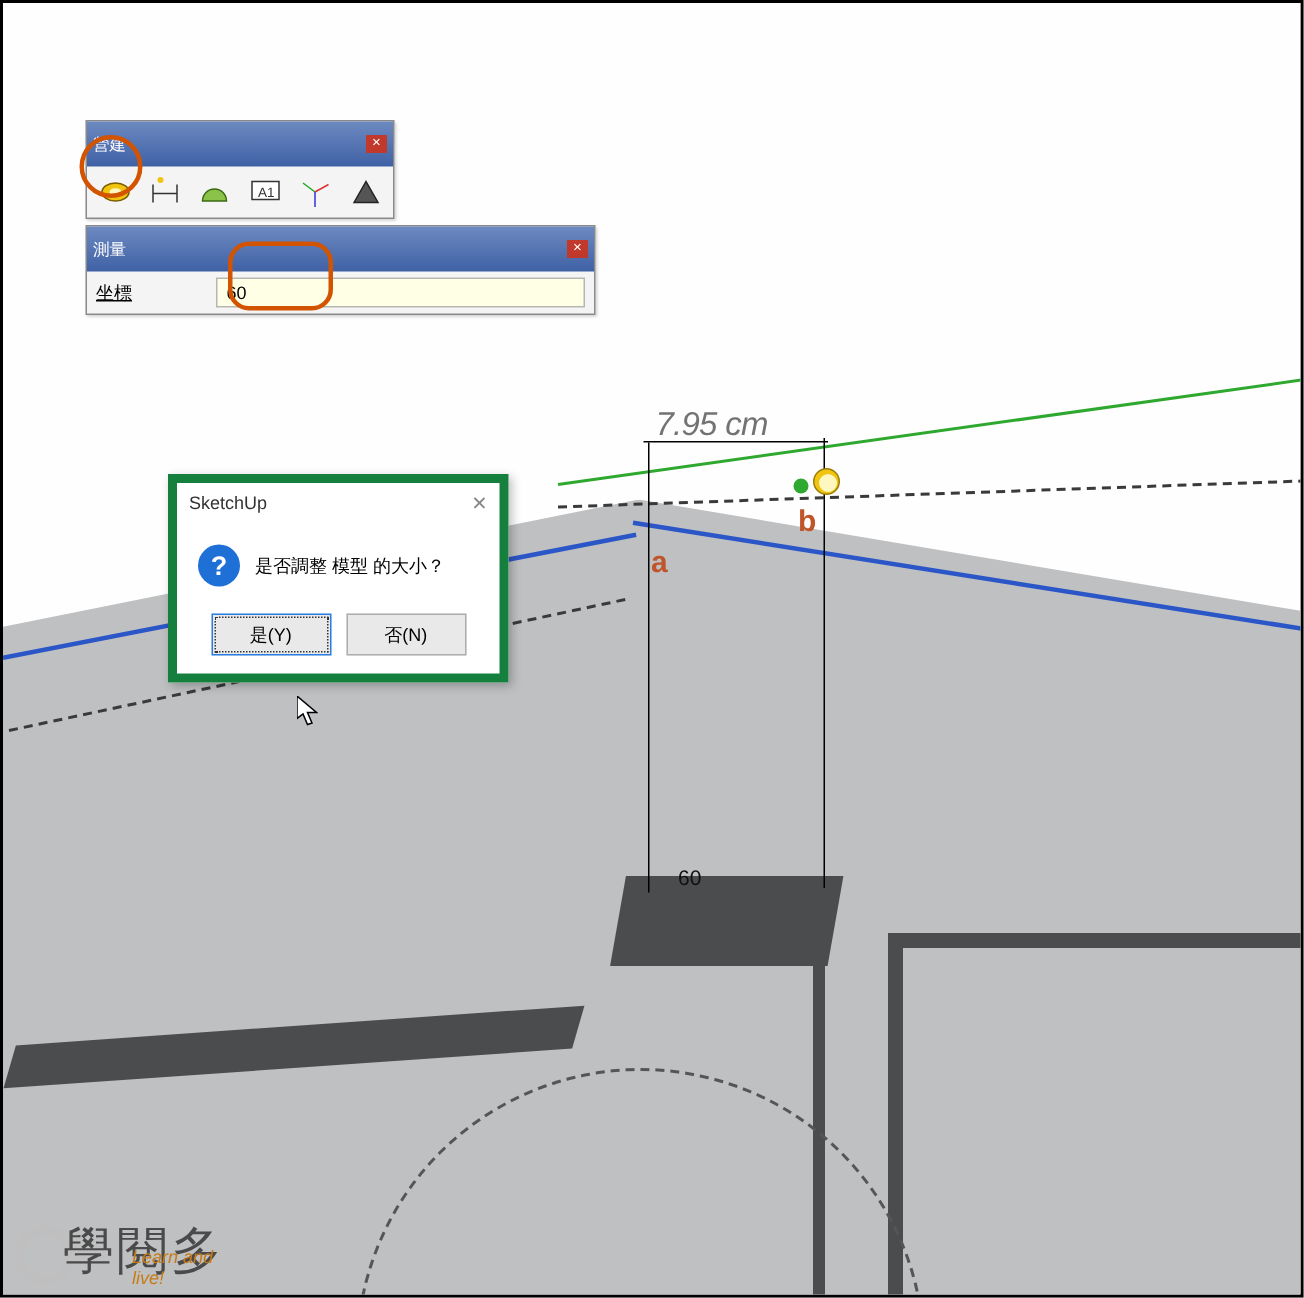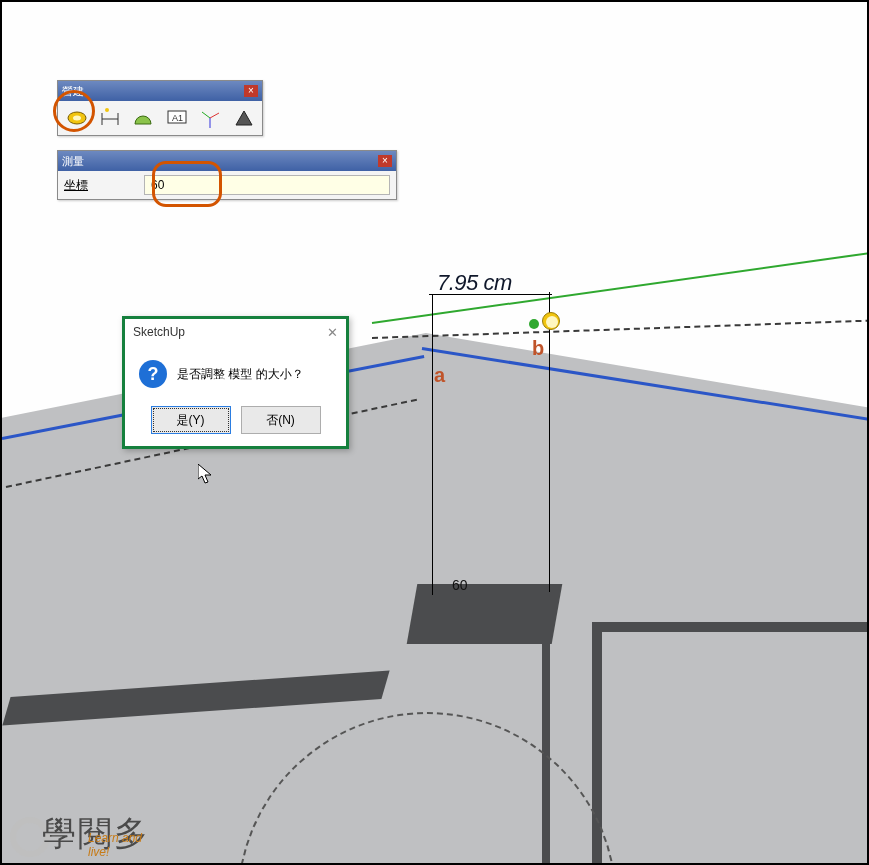--- a/index.html
+++ b/index.html
@@ -58,21 +58,21 @@
   .dash1 { left: 370px; top: 335px; width: 520px; transform: rotate(-2deg); transform-origin:left; }
   .dash2 { left: 4px; top: 484px; width: 420px; transform: rotate(-12deg); transform-origin:left; }
   
   .vguide { position: absolute; width: 1px; background:#000; }
   .vg-a { left: 430px; top: 293px; height: 300px; }
   .vg-b { left: 547px; top: 290px; height: 300px; }
   .dim-line { position:absolute; left:427px; top:292px; width:123px; height:1px; background:#000;}
   .dim-text {
     position: absolute;
     left: 435px; top: 268px;
-    color: #0f172a;
+    color: #737373;
     font-size: 22px;
     font-style: italic;
     letter-spacing: -0.5px;
   }
   
   .plan-rect { position:absolute; background:#4b4c4e; }
   .pr1 { left:410px; top:582px; width:145px; height:60px; transform:skewX(-10deg);}
   .pr2 { left:4px; top:682px; width:380px; height:28px; transform:rotate(-4deg) skewX(-20deg);}
   .pr3 { left:590px; top:620px; width:300px; height:260px; background:transparent; border-left:10px solid #4b4c4e; border-top:10px solid #4b4c4e;}
   .pr4 { left:540px; top:605px; width:8px; height:260px;}
@@ -92,21 +92,21 @@
   
   .toolbar {
     position: absolute;
     left: 55px; top: 78px;
     width: 206px;
     background: #f4f4f4;
     border: 1px solid #8a8a8a;
     box-shadow: 1px 1px 2px rgba(0,0,0,.2);
   }
   .toolbar-title {
-    height: 20px;
+    height: 30px;
     background: linear-gradient(#6d89c0, #3f61a5);
     color: #fff;
     font-size: 11px;
     padding: 1px 4px;
     display:flex; justify-content:space-between; align-items:center;
   }
   .close-x {
     width: 14px; height: 12px;
     background: #c0392b;
     color: #fff;
@@ -152,24 +152,24 @@
     height:20px;
     background:#ffffe6;
     border:1px solid #b5b5b5;
     font-size:12px;
     padding:2px 6px;
   }
 
   
   .dialog {
     position:absolute;
-    left:120px; top:314px;
+    left:110px; top:314px;
     width:227px;
     background:#fff;
-    border:3px solid #15803d;
+    border:6px solid #15803d;
     box-shadow:2px 2px 6px rgba(0,0,0,.25);
     font-size:12px;
   }
   .dialog-title {
     padding:6px 8px;
     display:flex; justify-content:space-between;
     color:#333;
   }
   .dialog-close { color:#888; cursor:pointer; font-size:13px;}
   .dialog-body {

